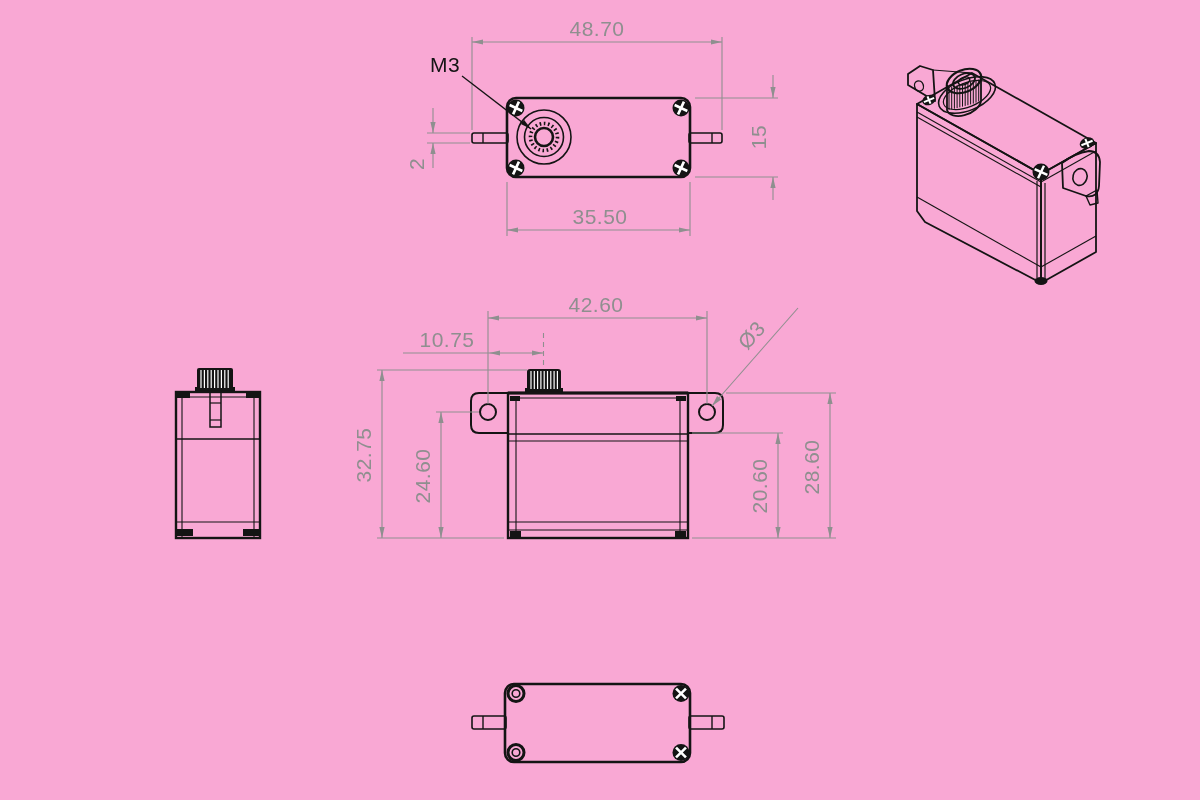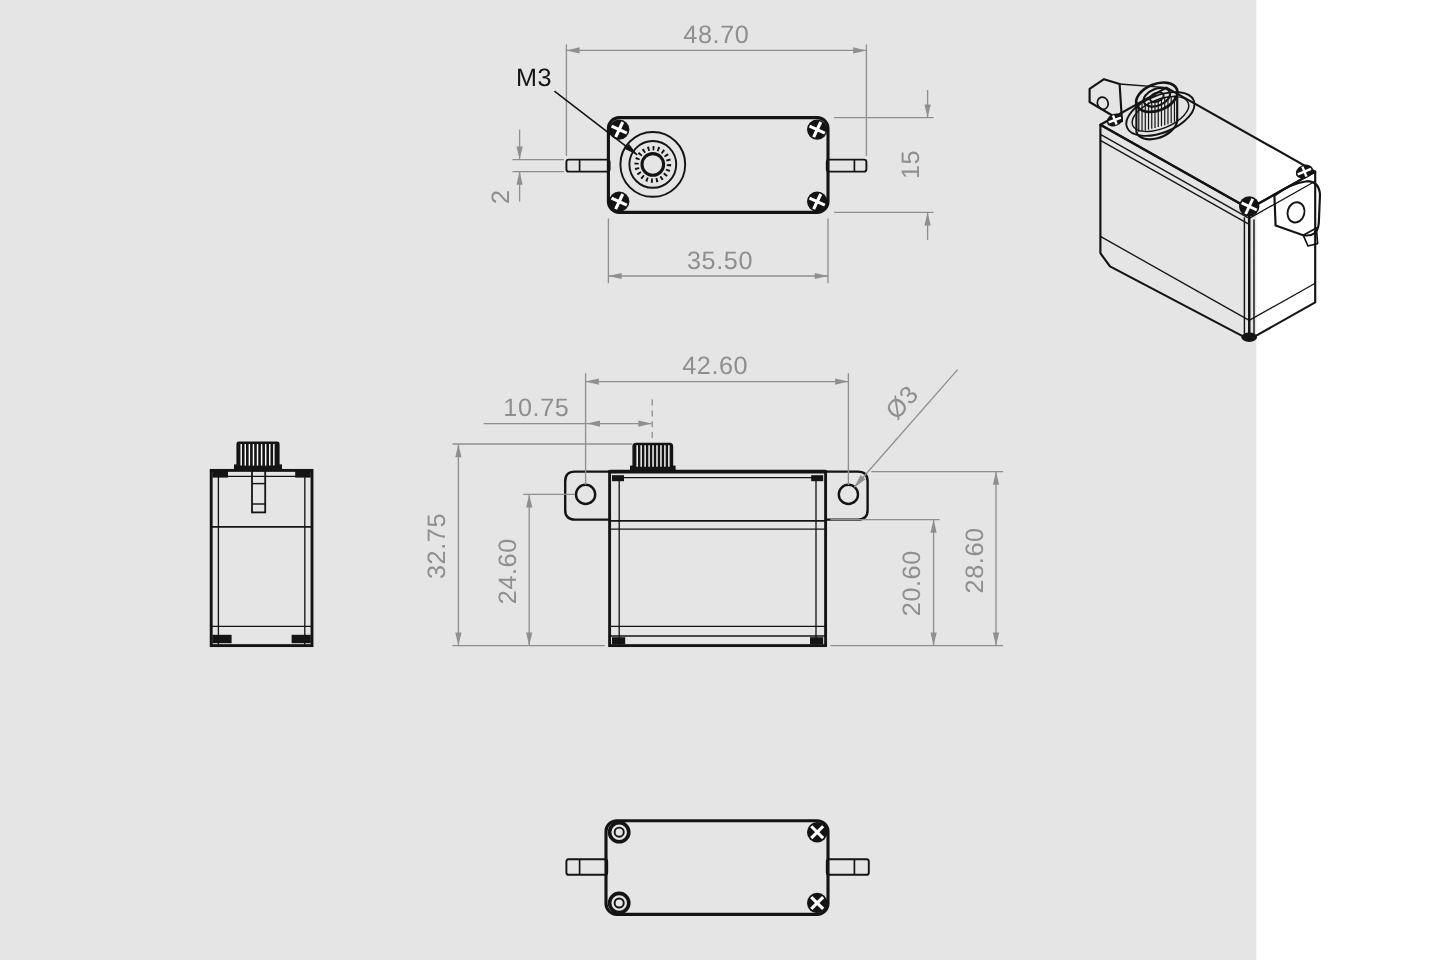--- a/index.html
+++ b/index.html
@@ -1,16 +1,16 @@
 <!DOCTYPE html>
 <html><head>
 <meta charset="utf-8">
 <style>
   html,body{margin:0;padding:0;background:#ffffff;width:1200px;height:800px;overflow:hidden;}
-  .sheet{position:relative;width:1047px;height:800px;background:#e5e5e5;text-decoration:underline;}
+  .sheet{position:relative;width:1200px;height:800px;background:#f9a8d4;text-decoration:underline;}
   svg{display:block;}
   text{font-family:"Liberation Sans", sans-serif;letter-spacing:0.5px;}
   .dimtxt{font-size:21px;fill:#8f8f8f;}
   .callout{font-size:21px;fill:#141414;}
   .edge{stroke:#141414;fill:none;}
   .dim{stroke:#8f8f8f;fill:none;stroke-width:1.1;}
   .dimfill{fill:#8f8f8f;stroke:none;}
   .edgefill{fill:#141414;stroke:none;}
 </style>
 </head>

